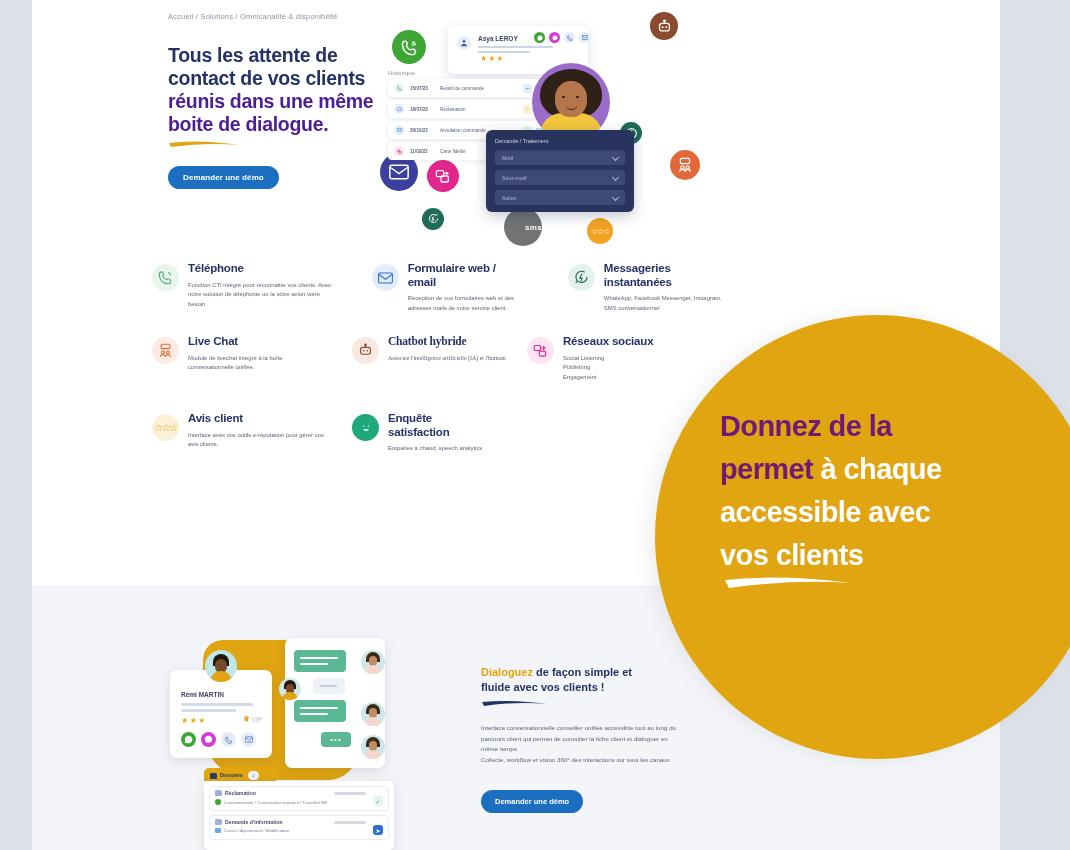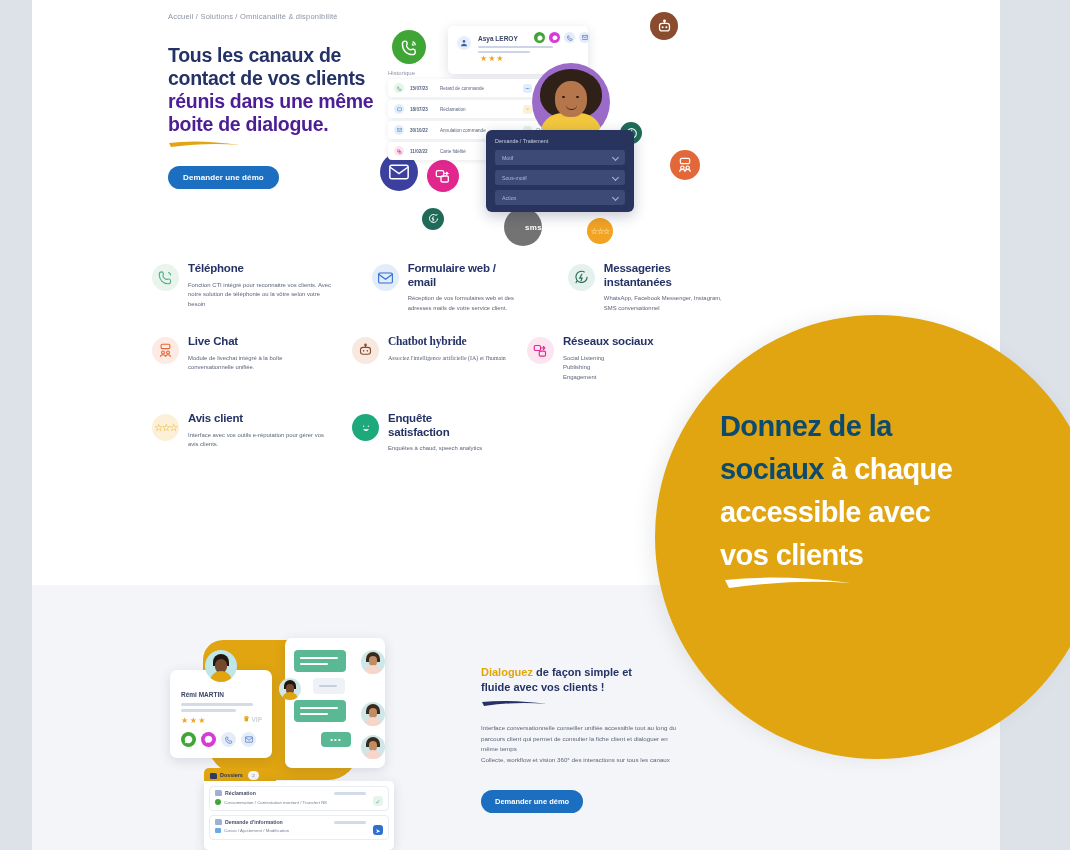--- a/index.html
+++ b/index.html
@@ -66,21 +66,21 @@
   .frow { display:flex; }
   .fcard { display:flex; gap:9px; }
   .fic { width:27px; height:27px; border-radius:50%; flex:none; display:flex; align-items:center; justify-content:center; margin-top:2px; }
   .ftitle { font-size:11.5px; font-weight:bold; color:#243266; line-height:13.5px; letter-spacing:-.2px; }
   .fdesc { font-size:5.9px; color:#5b6478; line-height:9.5px; margin-top:5px; }
 
   
   .circle { position:absolute; left:655px; top:315px; width:444px; height:444px; border-radius:50%;
     background:#e0a510; box-shadow:-6px 0 18px rgba(80,90,110,.10); overflow:hidden; }
   .circle-txt { position:absolute; left:65px; top:90px; width:330px; font-size:29px; line-height:43px; font-weight:bold; color:#ffffff; letter-spacing:-.6px; }
-  .circle-txt .navy { color:#0c4a6e; }
+  .circle-txt .navy { color:#701a75; }
   .circle-swoosh { position:absolute; left:68px; top:258px; width:130px; height:18px; }
 
   
   .dlg-title { position:absolute; left:449px; top:665px; width:215px; font-size:11px; line-height:15px; font-weight:bold; color:#243266; }
   .dlg-title .accent { color:#e3a408; }
   .dlg-swoosh { position:absolute; left:449px; top:698px; width:68px; height:10px; }
   .dlg-body { position:absolute; left:449px; top:723px; width:200px; font-size:6.2px; line-height:10.5px; color:#5b6478; }
   .cta-bottom { position:absolute; left:449px; top:790px; padding:7px 14px; background:#1c6fc0; color:#fff; font-size:7.5px; font-weight:bold; border:none; border-radius:16px; cursor:pointer; }
 
   
@@ -117,21 +117,21 @@
 <body>
 
 <div class="backdrop"></div>
 
 <div class="page">
   <div class="page-lower"></div>
 
   <div class="breadcrumb">Accueil / Solutions / Omnicanalité &amp; disponibilité</div>
 
   <div class="hero-title">
-    <span>Tous les canaux de</span><br>
+    <span>Tous les attente de</span><br>
     <span>contact de vos clients</span><br>
     <span class="accent">réunis dans une même</span><br>
     <span class="accent">boite de dialogue.</span>
   </div>
   <svg class="swoosh" viewBox="0 0 75 12">
     <path d="M1 5 Q30 1 72 7 Q40 4 3 9 Z" fill="#e0a510"></path>
   </svg>
   <button class="cta-hero">Demander une démo</button>
 
   <div class="hero-art">
@@ -552,20 +552,20 @@
           <div class="dr-act" style="background:#2f6fd0;color:#fff;font-size:6px;">➤</div>
         </div>
       </div>
     </div>
   </div>
 </div>
 
 <div class="circle">
   <div class="circle-txt">
     <span class="navy">Donnez de la</span><br>
-    <span class="navy">sociaux</span><span> à chaque</span><br>
+    <span class="navy">permet</span><span> à chaque</span><br>
     <span>accessible avec</span><br>
     <span>vos clients</span>
   </div>
   <svg class="circle-swoosh" viewBox="0 0 130 18">
     <path d="M2 7 Q55 1 128 10 Q70 6 6 15 Z" fill="#ffffff"></path>
   </svg>
 </div>
 
 </body></html>

